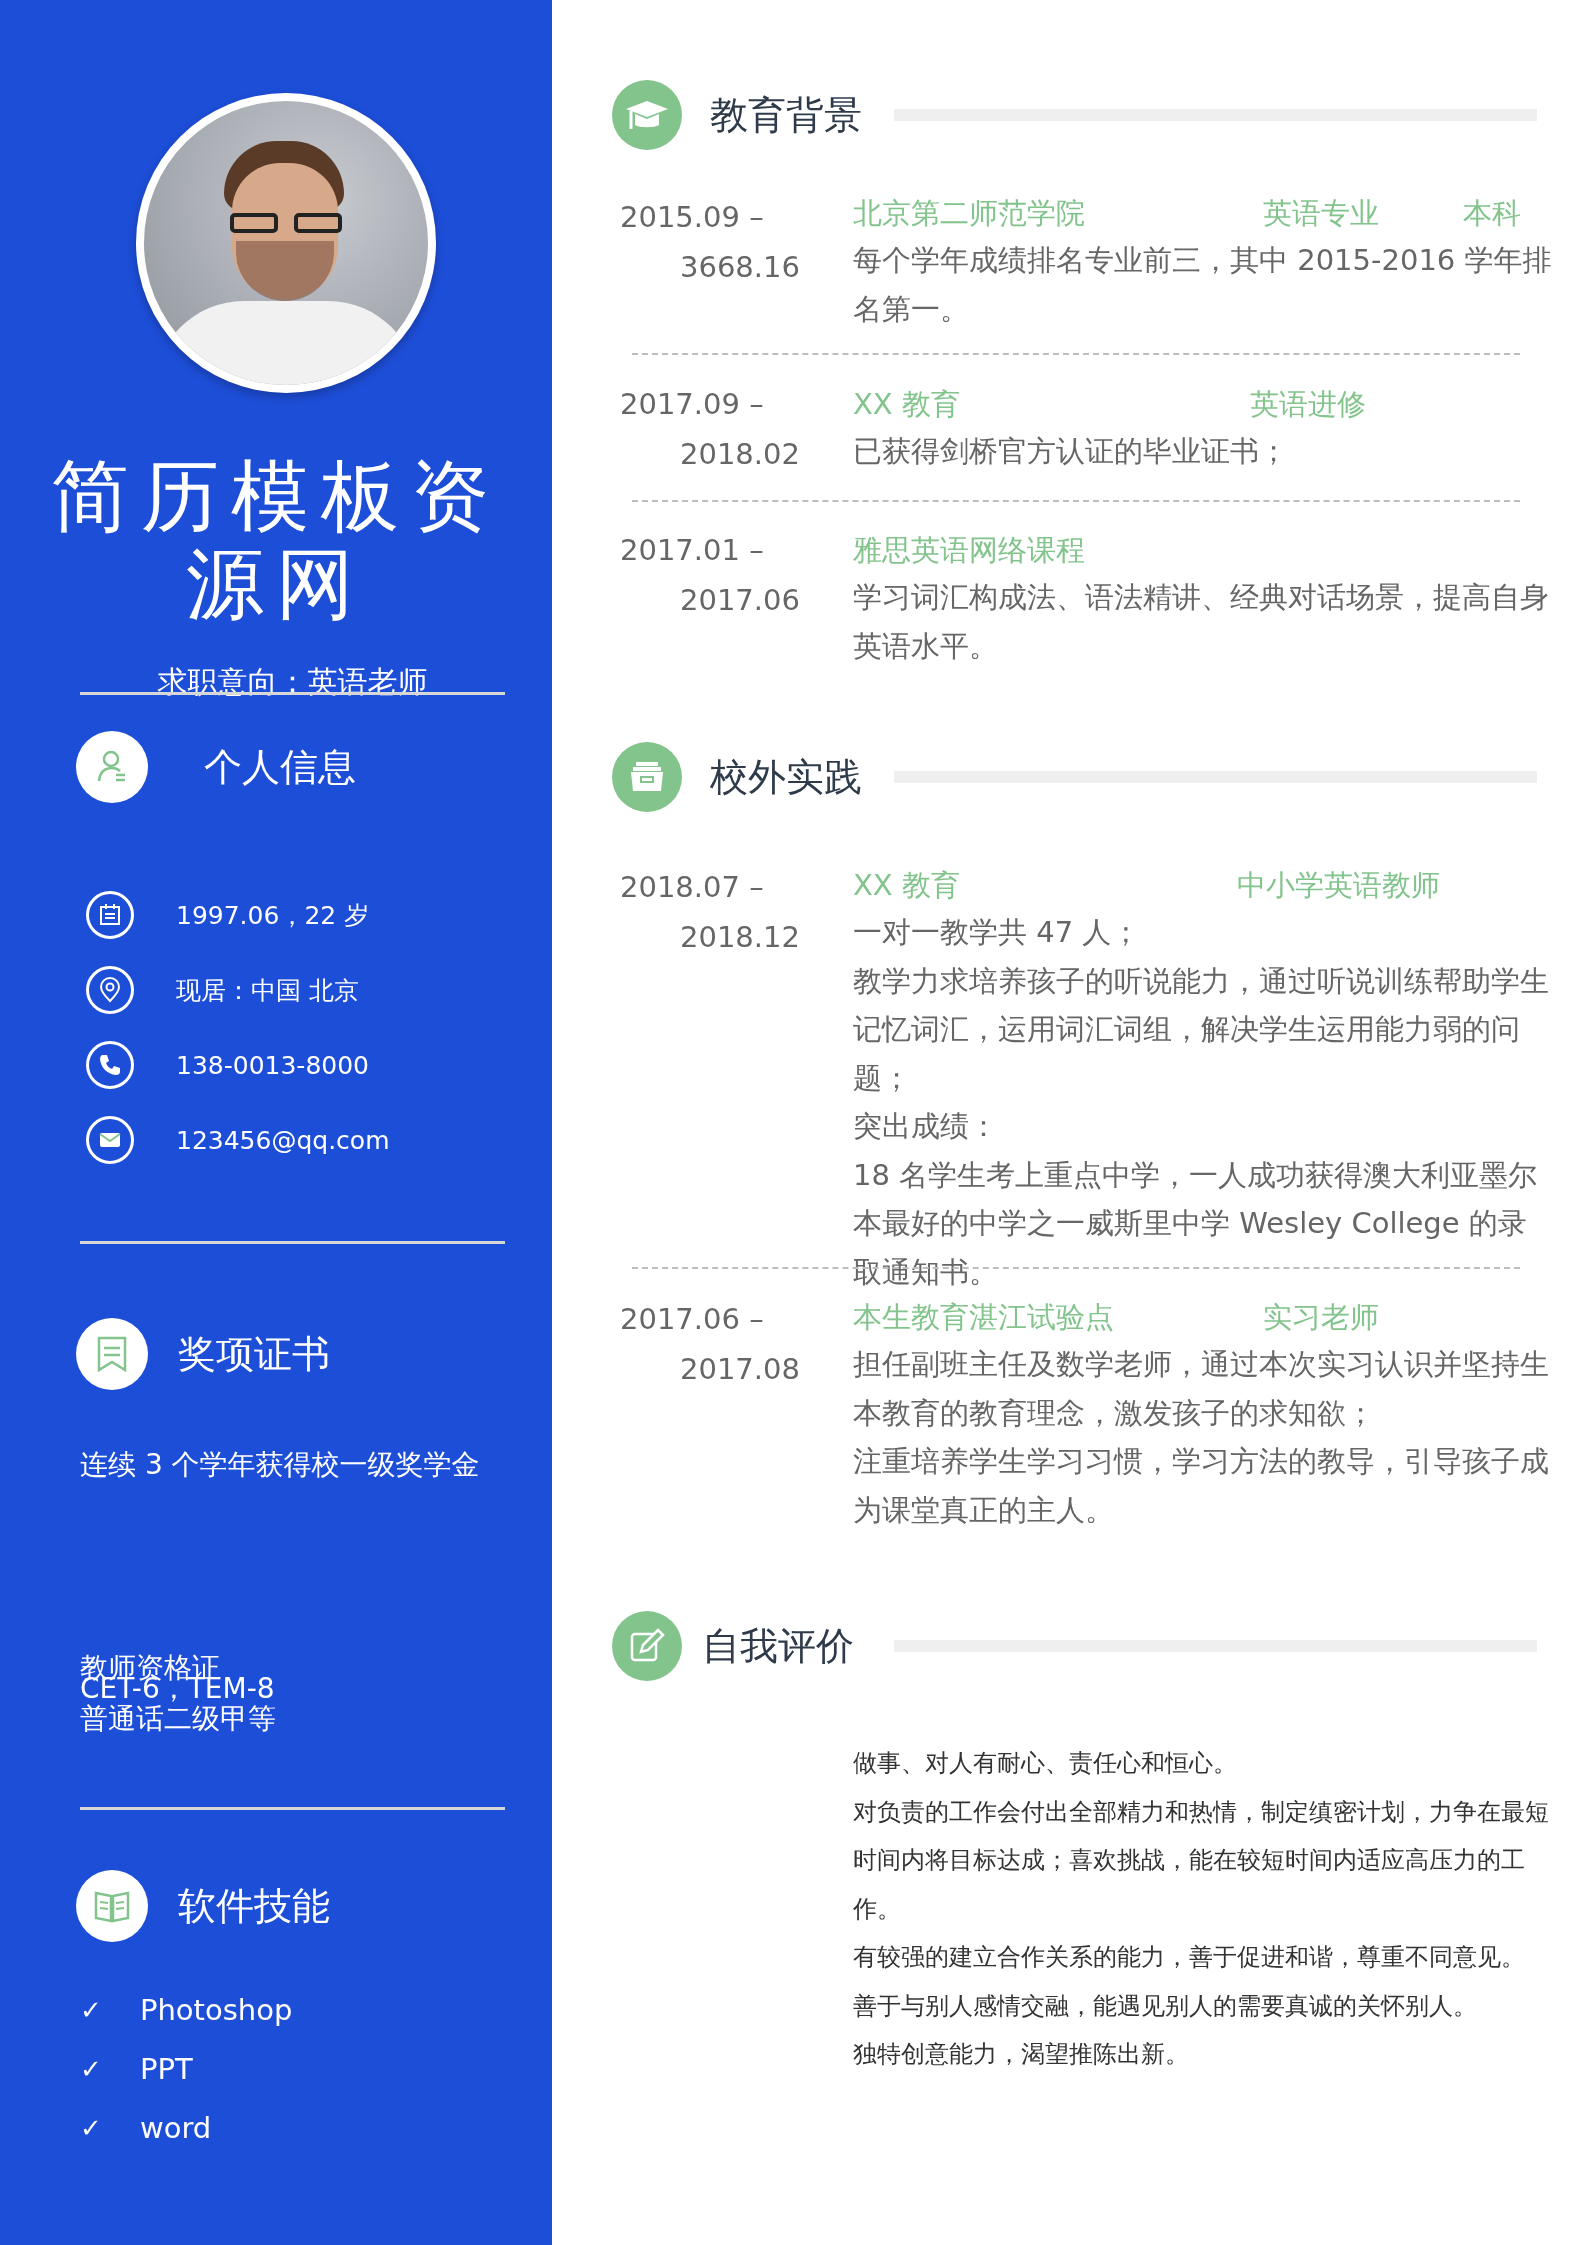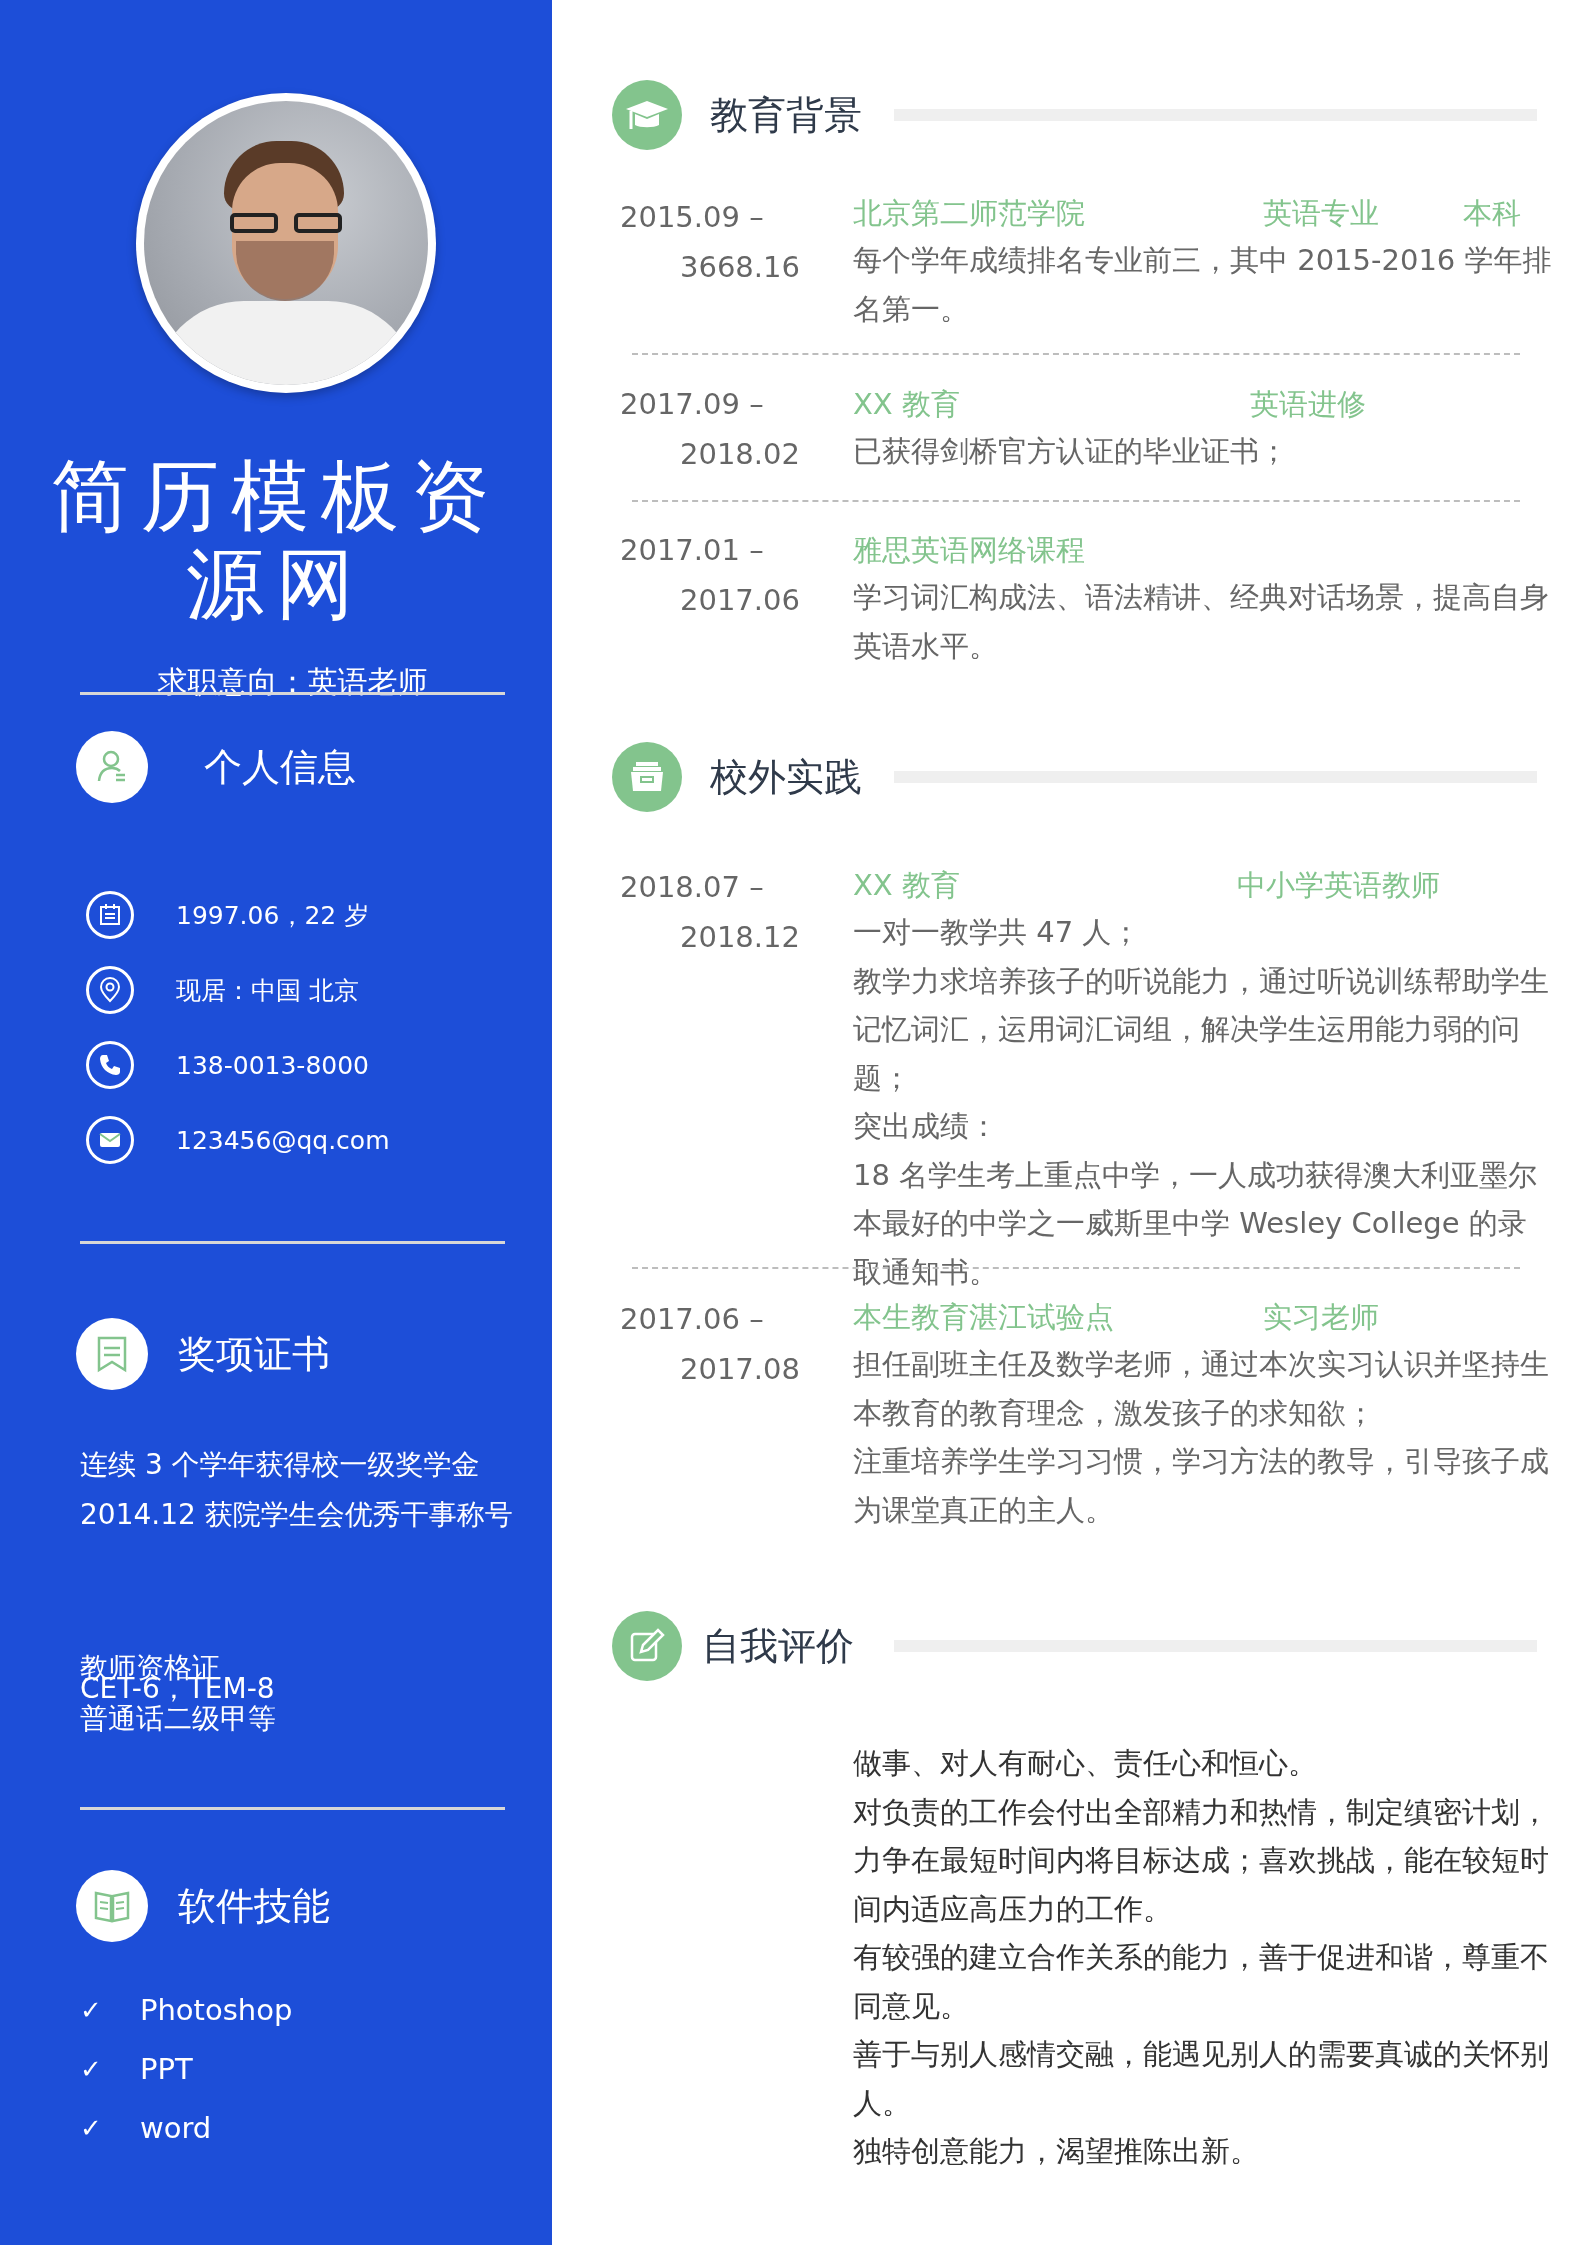--- a/index.html
+++ b/index.html
@@ -42,21 +42,21 @@
   .sec-head .label { margin-left:28px; font-size:38px; color:#2f3a4a; white-space:nowrap; }
   .sec-head .bar { position:absolute; left:282px; right:0; top:30px; height:12px; background:#efefef; }
 
   .entry { position:absolute; left:620px; width:920px; }
   .date1 { position:absolute; left:0; font-size:29px; color:#666666; }
   .date2 { position:absolute; left:60px; font-size:29px; color:#666666; }
   .hl { position:absolute; font-size:29px; color:#83C48D; white-space:nowrap; }
   .desc { position:absolute; left:233px; width:700px; font-size:29px; color:#666666; line-height:48.5px; }
   .dash { position:absolute; left:632px; width:888px; height:0; border-top:2px dashed #bdbdbd; }
 
-  .eval { position:absolute; left:853px; top:1739px; width:700px; font-size:29px; color:#333333; line-height:48.5px; }
+  .eval { position:absolute; left:853px; top:1739px; width:700px; font-size:24px; color:#333333; line-height:48.5px; }
 </style>
 </head>
 <body>
 
 <div class="sidebar">
   <div class="photo">
     <div class="photo-inner">
       <div class="shirt"></div>
         <div class="hair"></div>
         <div class="face"></div>
@@ -133,21 +133,20 @@
     <div class="circ">
       <svg width="38" height="40" viewBox="0 0 38 40">
           <path d="M6 4 L32 4 L32 36 L19 28 L6 36 Z" fill="none" stroke="#83C48D" stroke-width="2.5"></path>
           <line x1="11" y1="14" x2="27" y2="14" stroke="#83C48D" stroke-width="2.5"></line>
           <line x1="11" y1="21" x2="27" y2="21" stroke="#83C48D" stroke-width="2.5"></line>
         </svg>
     </div>
     <span class="label">奖项证书</span>
   </div>
   <div class="award-line" style="top:1446px;">连续 3 个学年获得校一级奖学金</div>
-  <div class="award-line" style="top:1496px;">2014.12 获院学生会优秀干事称号</div>
   <div class="award-line" style="top:1670px;">CET-6，TEM-8</div>
   <div class="award-line" style="top:1649px;">教师资格证</div>
   <div class="award-line" style="top:1700px;">普通话二级甲等</div>
 
   <div class="side-divider" style="top:1807px;"></div>
 
   <div class="side-head" style="top:1870px;">
     <div class="circ">
       <svg width="40" height="38" viewBox="0 0 40 38">
           <path d="M4 6 L19 9 L19 34 L4 31 Z" fill="none" stroke="#83C48D" stroke-width="2.5"></path>

